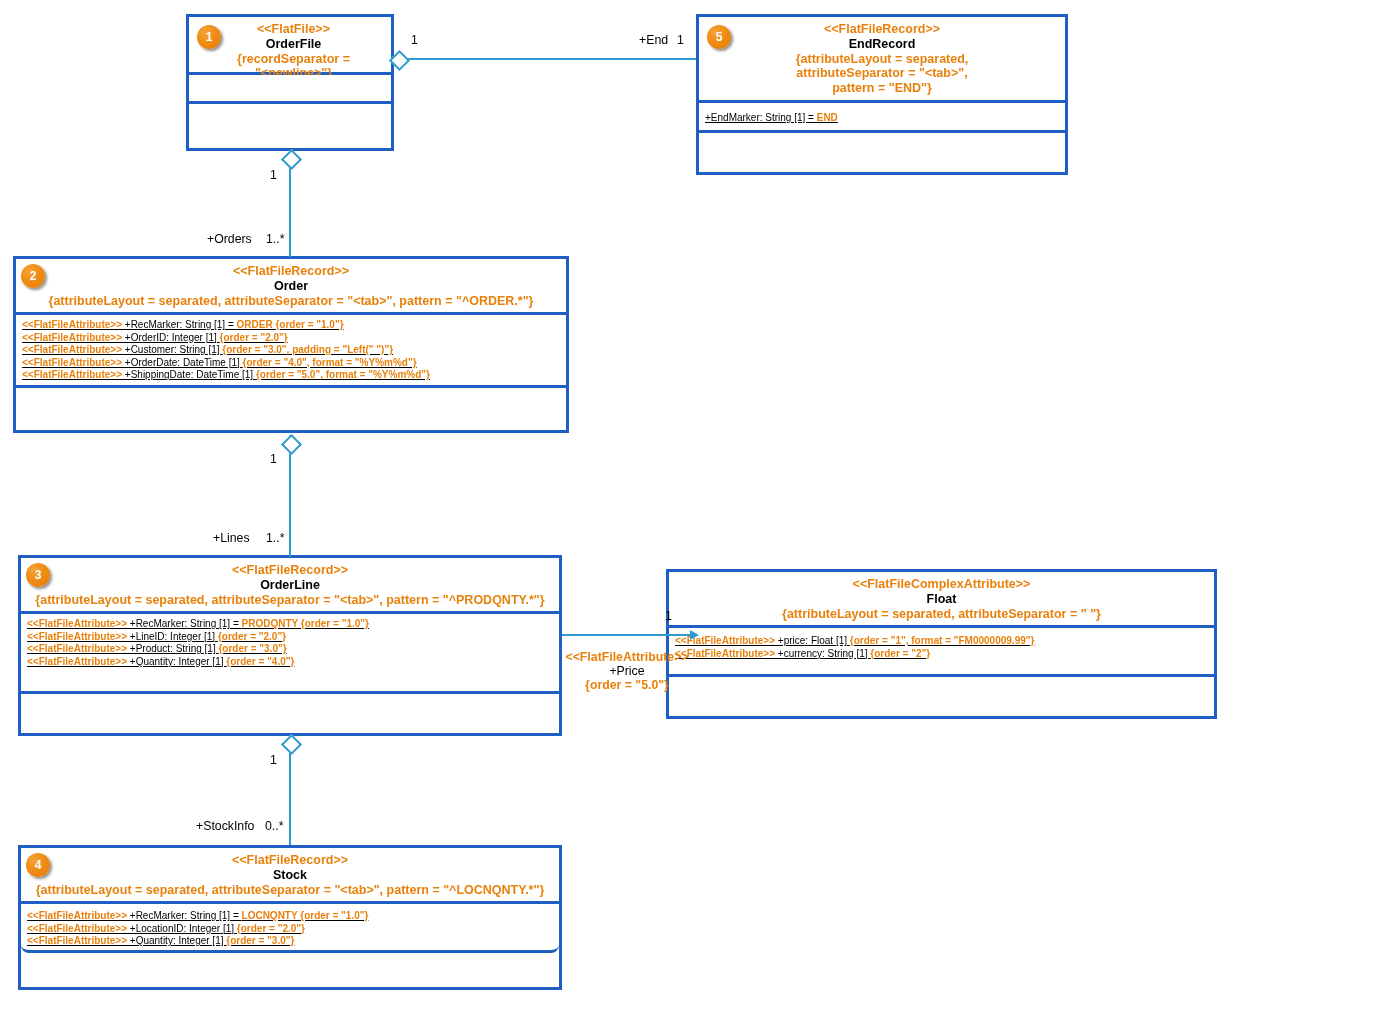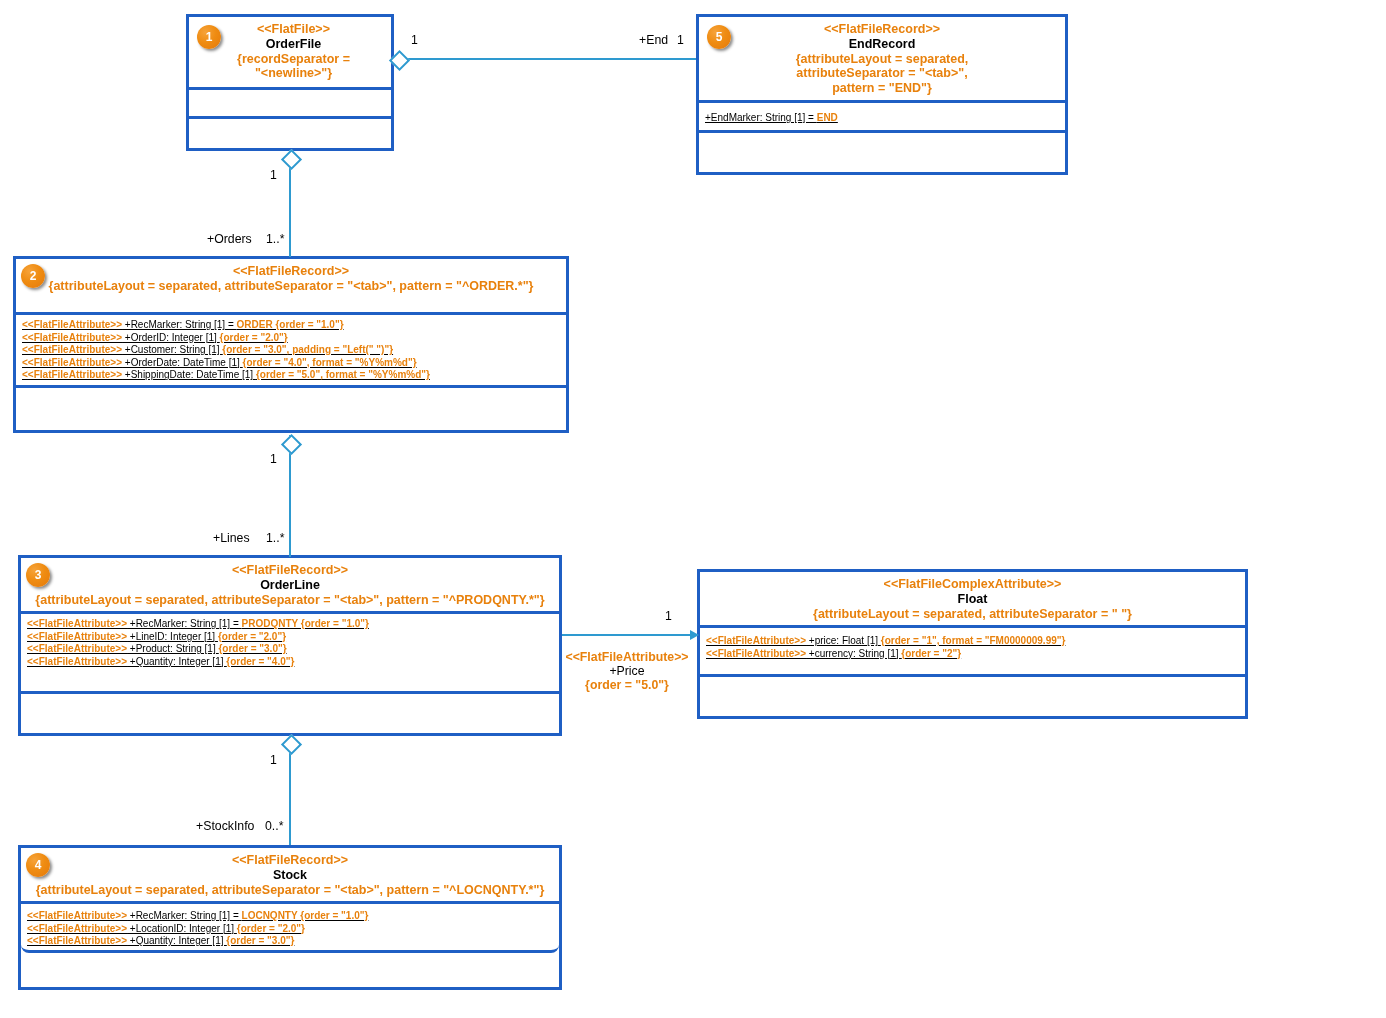--- a/index.html
+++ b/index.html
@@ -183,21 +183,21 @@
   <div class="arrow-right" style="left:690px; top:630px;"></div>
   <div class="conn-label mult" style="left:665px; top:609px;">1</div>
   <div class="conn-label-orange" style="left:562px; top:650px; width:130px;">
     <span class="ln">&lt;&lt;FlatFileAttribute&gt;&gt;</span>
     <span class="blk">+Price</span>
     <span class="ln">{order = "5.0"}</span>
   </div>
 
   <div class="uml-box" style="left:186px; top:14px; width:208px; height:137px;">
     <div class="badge" style="left:8px; top:8px;">1</div>
-    <div class="compartment comp-head" style="height:73px;padding-left:13px;">
+    <div class="compartment comp-head" style="height:58px;padding-left:13px;">
       <span class="stereotype">&lt;&lt;FlatFile&gt;&gt;</span>
       <span class="classname">OrderFile</span>
       <span class="props">
         <span class="line">{recordSeparator =</span>
         <span class="line">"&lt;newline&gt;"}</span>
       </span>
     </div>
     <div class="compartment comp-empty" style="height:29px;"></div>
     <div class="compartment comp-empty" style="height:29px;"></div>
   </div>
@@ -218,20 +218,21 @@
         <span class="nm">+EndMarker: String [1] = </span><span class="or">END</span>
       </div>
     </div>
     <div class="compartment comp-empty" style="height:39px;"></div>
   </div>
 
   <div class="uml-box" style="left:13px; top:256px; width:556px; height:177px;">
     <div class="badge" style="left:5px; top:5px;">2</div>
     <div class="compartment comp-head" style="height:56px;">
       <span class="stereotype">&lt;&lt;FlatFileRecord&gt;&gt;</span>
+      <span class="classname">Order</span>
       <span class="props">
         <span class="line">{attributeLayout = separated, attributeSeparator = "&lt;tab&gt;", pattern = "^ORDER.*"}</span>
       </span>
     </div>
     <div class="compartment comp-attrs" style="height:73px;">
       <div class="attr-row">
         <span class="st">&lt;&lt;FlatFileAttribute&gt;&gt;</span><span class="nm"> +RecMarker: String [1] = </span><span class="or">ORDER {order = "1.0"}</span>
       </div>
       <div class="attr-row">
         <span class="st">&lt;&lt;FlatFileAttribute&gt;&gt;</span><span class="nm"> +OrderID: Integer [1] </span><span class="or">{order = "2.0"}</span>
@@ -268,21 +269,21 @@
       <div class="attr-row">
         <span class="st">&lt;&lt;FlatFileAttribute&gt;&gt;</span><span class="nm"> +Product: String [1] </span><span class="or">{order = "3.0"}</span>
       </div>
       <div class="attr-row">
         <span class="st"> &lt;&lt;FlatFileAttribute&gt;&gt;</span><span class="nm"> +Quantity: Integer [1] </span><span class="or">{order = "4.0"}</span>
       </div>
     </div>
     <div class="compartment comp-empty" style="height:33px;"></div>
   </div>
 
-  <div class="uml-box" style="left:697px; top:569px; width:551px; height:150px;">
+  <div class="uml-box" style="left:666px; top:569px; width:551px; height:150px;">
     <div class="compartment comp-head" style="height:56px;">
       <span class="stereotype">&lt;&lt;FlatFileComplexAttribute&gt;&gt;</span>
       <span class="classname">Float</span>
       <span class="props">
         <span class="line">{attributeLayout = separated, attributeSeparator = " "}</span>
       </span>
     </div>
     <div class="compartment comp-attrs" style="height:49px;">
       <div class="attr-row" style="padding-top:3px;">
         <span class="st">&lt;&lt;FlatFileAttribute&gt;&gt;</span><span class="nm"> +price: Float [1] </span><span class="or">{order = "1", format = "FM0000009.99"}</span>

